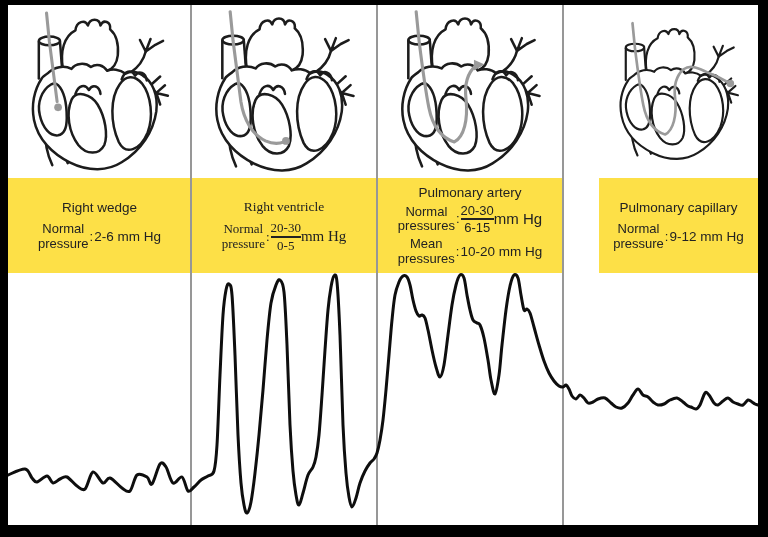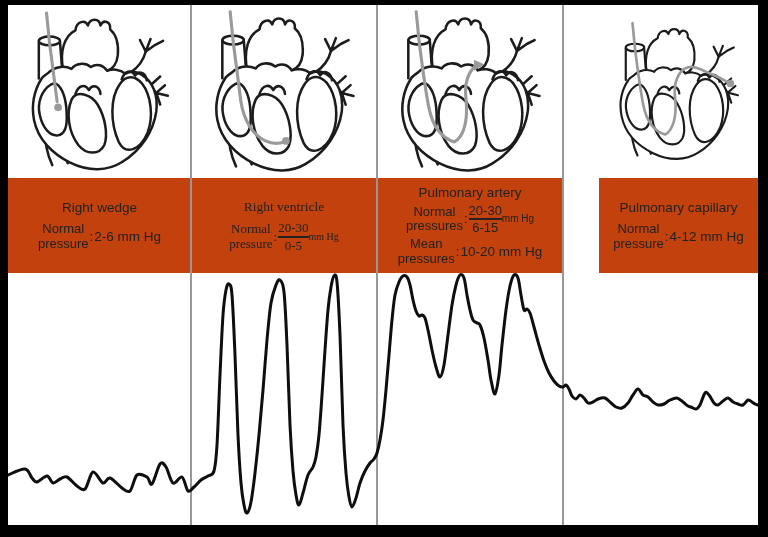--- a/index.html
+++ b/index.html
@@ -13,33 +13,33 @@
   }
   .panels{display:flex;height:268px;}
   .panel{box-sizing:border-box;position:relative;}
   .panel.p1{width:183px;} .panel.p2{width:186px;font-family:Liberation Serif, serif;} .panel.p3{width:186px;} .panel.p4{width:195px;padding-left:36px;}
   .heart-box{height:173px;display:flex;align-items:flex-start;justify-content:center;background:#fff;}
   .heart{display:block;height:168px;margin-top:2px;}
   .heart path, .heart line, .heart ellipse{fill:none;stroke:#1c1c1c;stroke-width:2.6;stroke-linecap:round;stroke-linejoin:round;}
   .heart .catheter{stroke:#9a9a9a;stroke-width:3.2;fill:none;}
   .heart .cath-tip{fill:#9a9a9a;stroke:none;}
   .caption{
-    height:95px;background:#c2410c;color:#222;
+    height:95px;background:#fde047;color:#222;
     display:flex;flex-direction:column;align-items:center;justify-content:center;
     gap:7px;padding:3px 2px;box-sizing:border-box;
   }
   .panel.p3 .caption{gap:3px;}
   .cap-title{font-size:13.5px;text-align:center;line-height:1.15;}
   .prow{display:flex;align-items:center;font-size:13px;}
   .plabel{text-align:center;line-height:1.1;}
   .pcolon{margin:0 1px;}
   .pvalue{font-size:13.5px;white-space:nowrap;}
   .frac{display:flex;flex-direction:column;align-items:center;line-height:1.05;}
   .frac-bar{height:1.6px;background:#222;width:100%;margin:1px 0;}
-  .unit{font-size:10px;white-space:nowrap;}
+  .unit{font-size:15px;white-space:nowrap;}
   .divider{position:absolute;top:0;bottom:0;width:2px;background:#979797;z-index:4;}
   .divider.d1{left:182px;} .divider.d2{left:368px;} .divider.d3{left:554px;}
   .wave-svg{position:absolute;left:0;top:0;width:750px;height:520px;z-index:5;pointer-events:none;}
   .wave-svg path{fill:none;stroke:#0e0e0e;stroke-width:3;stroke-linecap:round;stroke-linejoin:round;}
 </style>
 </head>
 <body>
 
 <svg width="0" height="0" style="position:absolute" aria-hidden="true">
   <symbol id="heart-sym" viewBox="0 0 190 170">
@@ -170,21 +170,21 @@
       <div class="caption">
         <div class="cap-title">
           <div>Pulmonary capillary</div>
         </div>
         <div class="prow">
           <div class="plabel">
             <div>Normal</div>
             <div>pressure</div>
           </div>
           <div class="pcolon">:</div>
-          <div class="pvalue">4-12 mm Hg</div>
+          <div class="pvalue">9-12 mm Hg</div>
         </div>
       </div>
     </section>
 
   </div>
 
   <div class="divider d1"></div>
   <div class="divider d2"></div>
   <div class="divider d3"></div>
 

